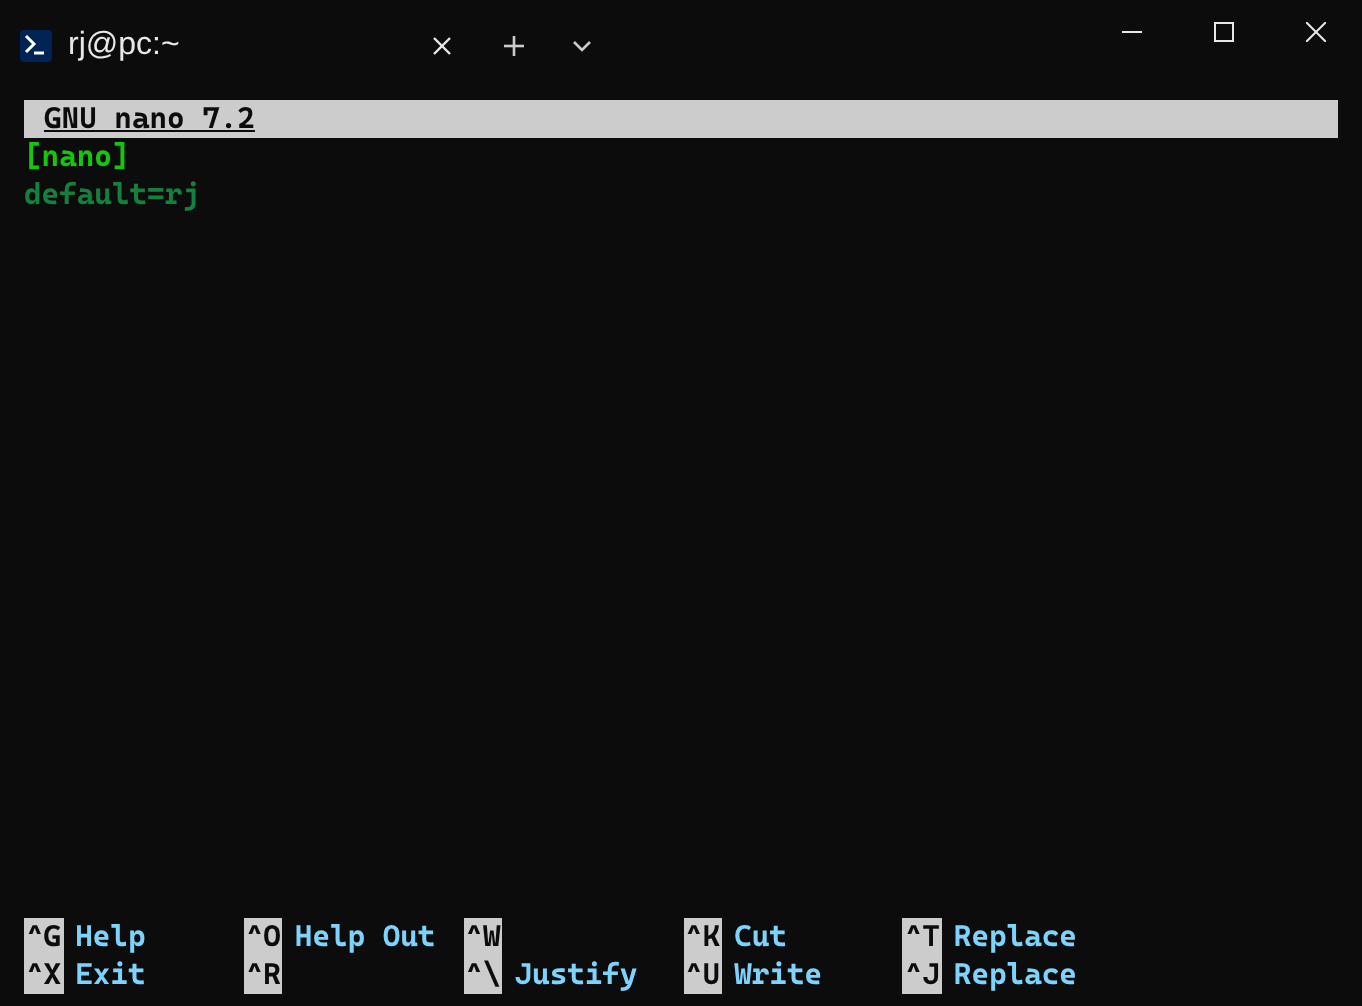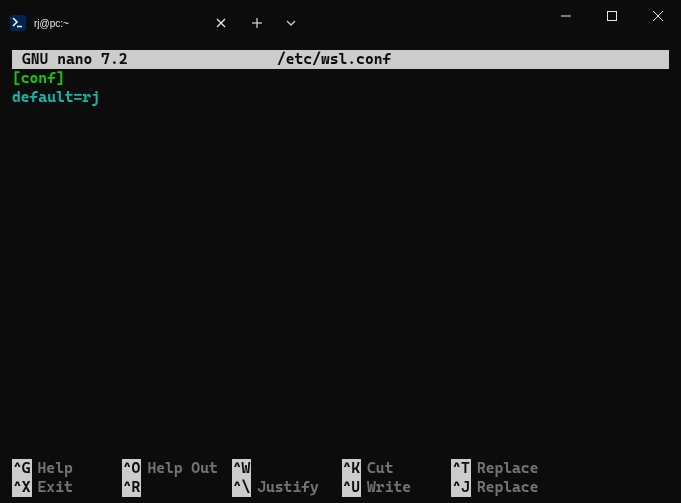--- a/index.html
+++ b/index.html
@@ -3,42 +3,42 @@
 <meta charset="utf-8">
 <style>
   * { margin: 0; padding: 0; box-sizing: border-box; }
   html, body { width: 681px; height: 503px; overflow: hidden; font-family: "Cascadia Mono", "Consolas", monospace; }
   body { background: #0c0c0c; display: flex; flex-direction: column; }
 
   
   .titlebar { height: 40px; background: #0c0c0c; display: flex; align-items: flex-start; }
   .tab { display: flex; align-items: center; gap: 8px; background: #0c0c0c; height: 34px; margin-top: 6px; padding: 0 10px 0 10px; border-top-left-radius: 6px; border-top-right-radius: 6px; width: 240px; }
   .tab-icon { width: 16px; height: 16px; background: #012456; display: flex; align-items: center; justify-content: center; color: #fff; font-size: 10px; font-weight: bold; border-radius: 2px; }
-  .tab-title { color: #e8e8e8; font-size: 10px; font-family: "Segoe UI", sans-serif; flex: 1; white-space: nowrap; overflow: hidden; }
+  .tab-title { color: #e8e8e8; font-size: 16px; font-family: "Segoe UI", sans-serif; flex: 1; white-space: nowrap; overflow: hidden; }
   .tab-close { color: #e8e8e8; width: 18px; height: 18px; display: flex; align-items: center; justify-content: center; cursor: pointer; border-radius: 3px; }
   .tab-controls { display: flex; align-items: center; height: 40px; }
   .tab-new, .tab-dropdown { width: 34px; height: 34px; margin-top:6px; display: flex; align-items: center; justify-content: center; color: #cccccc; cursor: pointer; font-size: 14px; }
   .spacer { flex: 1; }
   .win-controls { display: flex; height: 40px; }
   .win-btn { width: 46px; height: 32px; display: flex; align-items: center; justify-content: center; color: #e8e8e8; cursor: pointer; }
 
   
   .terminal { flex: 1; background: #0c0c0c; padding: 10px 12px 0 12px; font-size: 15px; line-height: 19px; color: #cccccc; display: flex; flex-direction: column; font-weight: bold; }
-  .nano-header { background: #cccccc; color: #0c0c0c; display: flex; height: 19px; }
+  .nano-header { background: #cccccc; color: #0c0c0c; display: flex; height: 19px; text-decoration: underline; }
   .nano-header .left { padding-left: 10px; width: 265px; }
   .nano-header .center { }
   .editor-body { flex: 1; }
   .section { color: #16c60c; }
-  .line { color: #14b8a6; }
+  .line { color: #15803d; }
 
   
   .shortcuts { display: grid; grid-template-columns: repeat(6, 1fr); grid-template-rows: repeat(2, 19px); padding-bottom: 6px; column-gap: 2px; }
   .shortcut { display: flex; align-items: center; white-space: nowrap; }
   .key { background: #cccccc; color: #0c0c0c; padding: 0 1px; min-width: 18px; display: inline-block; text-align: left; }
-  .action { color: #737373; padding-left: 6px; }
+  .action { color: #7dd3fc; padding-left: 6px; }
 
   svg { display: block; }
 </style>
 </head>
 <body>
 
 <div class="titlebar">
   <div class="tab">
     <div class="tab-icon">
       <svg width="12" height="12" viewBox="0 0 12 12">
@@ -84,24 +84,23 @@
           <line x1="0" y1="0" x2="10" y2="10" stroke="#e8e8e8" stroke-width="1"></line>
           <line x1="10" y1="0" x2="0" y2="10" stroke="#e8e8e8" stroke-width="1"></line>
         </svg>
     </div>
   </div>
 </div>
 
 <div class="terminal">
   <div class="nano-header">
     <div class="left">GNU nano 7.2</div>
-    <div class="center">/etc/wsl.conf</div>
   </div>
   <div class="editor-body">
-    <div class="section">[conf]</div>
+    <div class="section">[nano]</div>
     <div class="line">default=rj</div>
   </div>
   <div class="shortcuts">
     <div class="shortcut">
         <span class="key">^G</span>
         <span class="action">Help</span>
       </div>
     <div class="shortcut">
         <span class="key">^O</span>
         <span class="action">Help Out</span>

